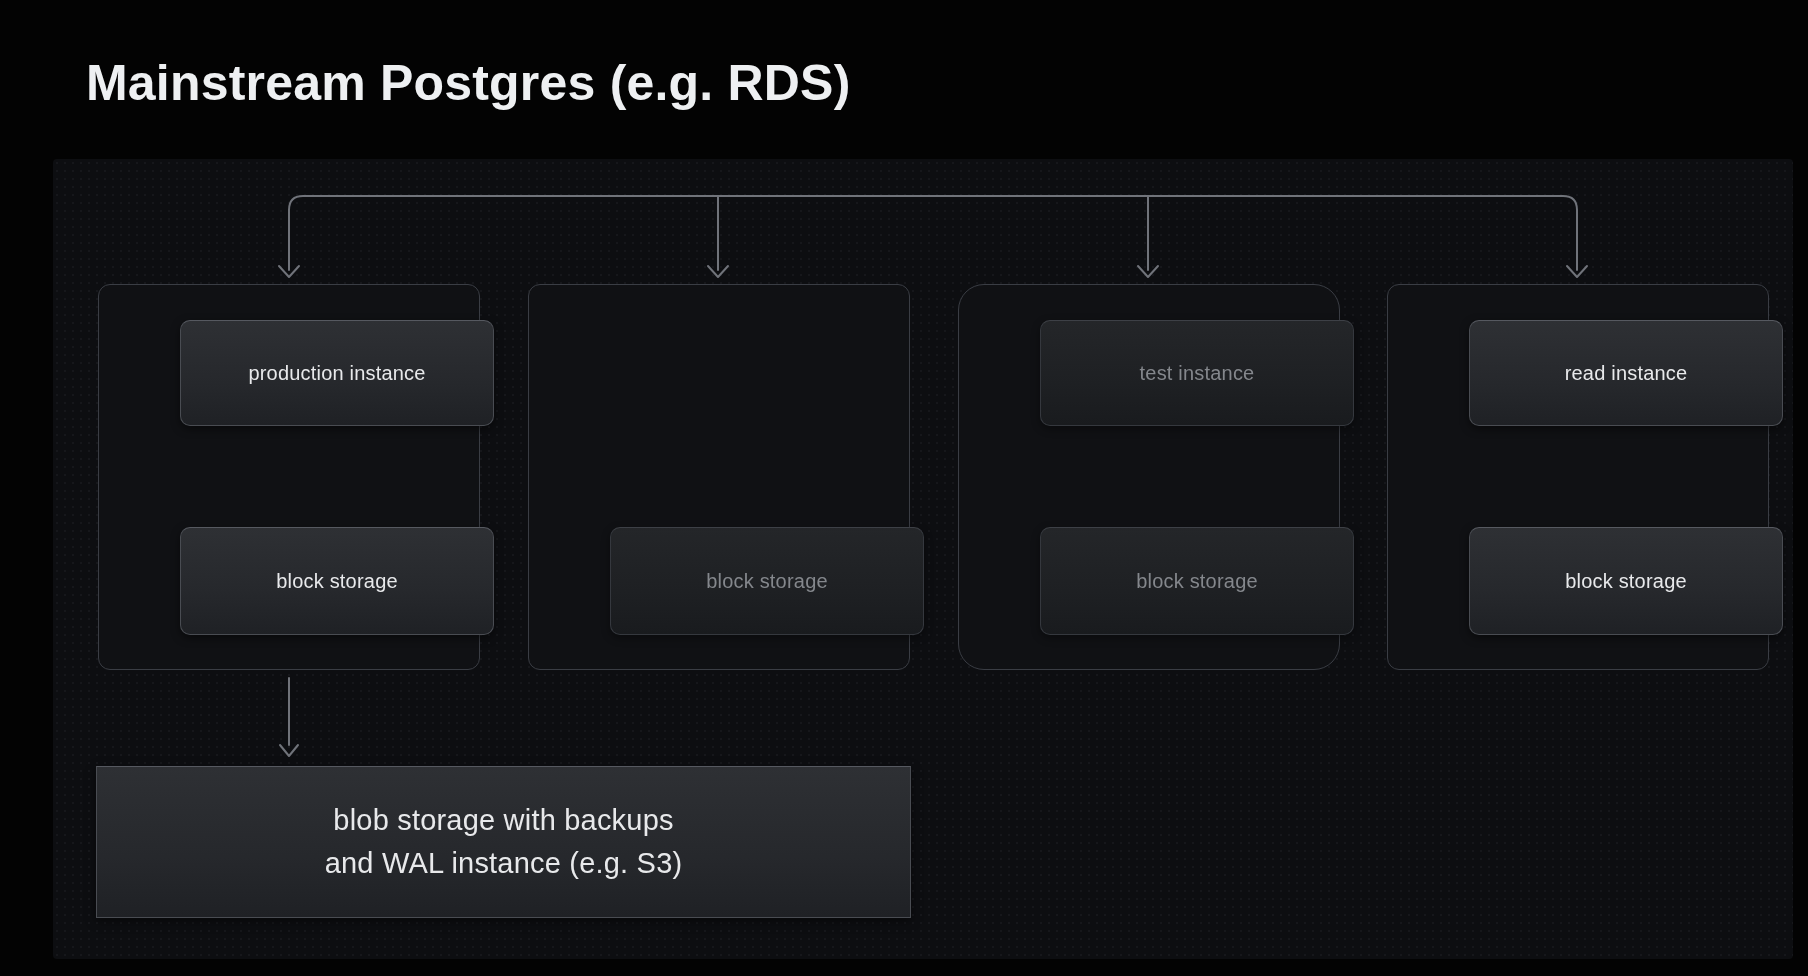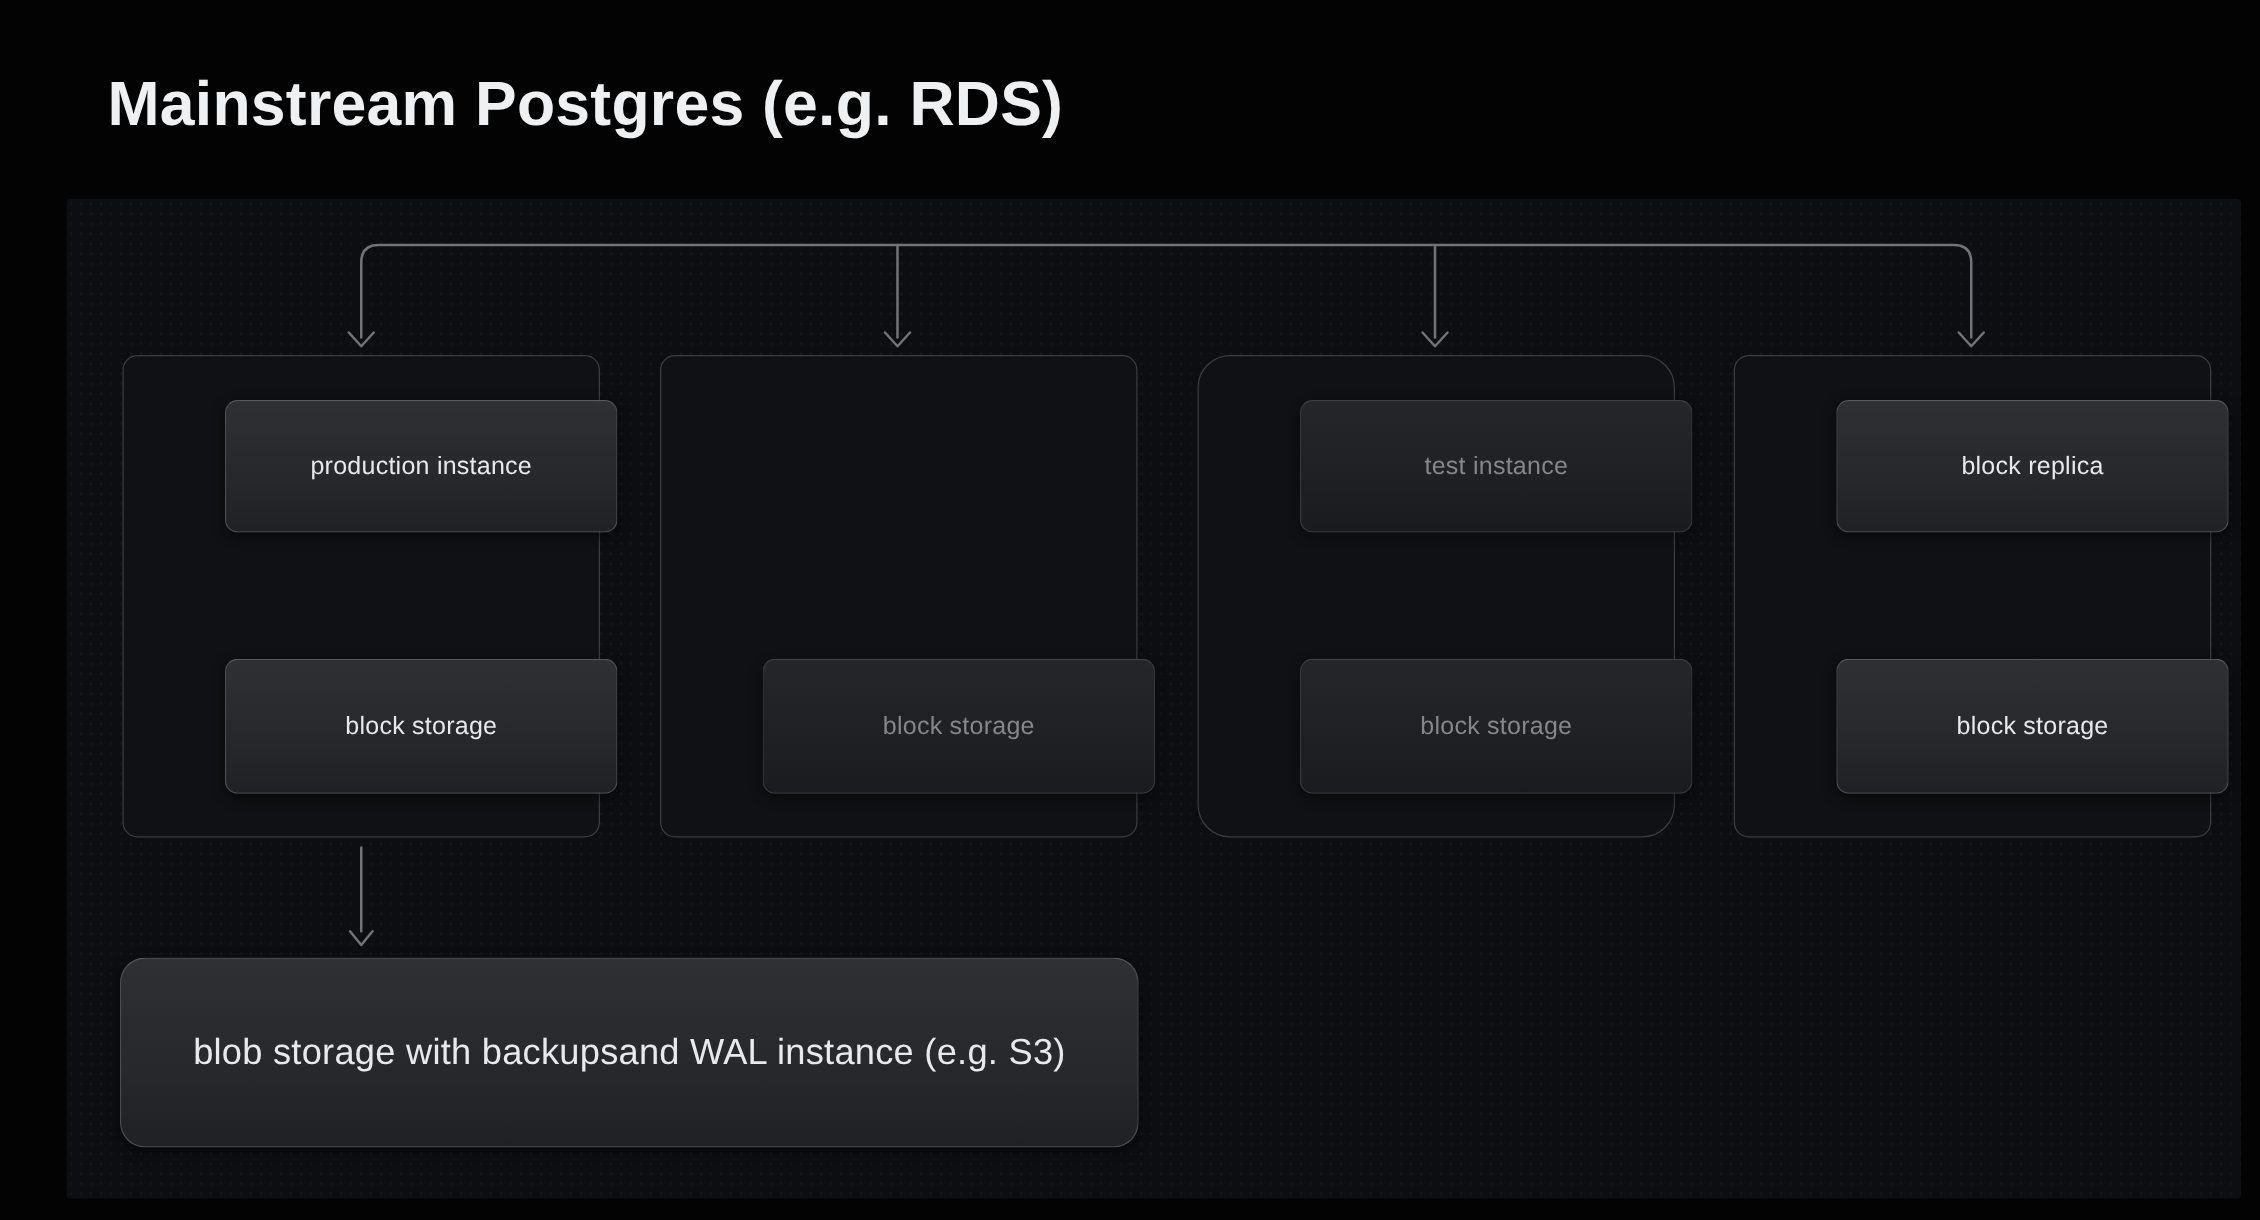--- a/index.html
+++ b/index.html
@@ -77,23 +77,23 @@
     border-top-color: #3d4046;
     color: var(--node-text-dim, #84878c);
     box-shadow: 0 3px 9px rgba(0,0,0,0.4);
   }
   .blob {
     position: absolute;
     left: 96px;
     top: 766px;
     width: 813px;
     height: 150px;
-    border-radius: 20px;
+    border-radius: 0;
     display: flex;
-    flex-direction: row;
+    flex-direction: column;
     align-items: center;
     justify-content: center;
     text-align: center;
     font-size: 29px;
     line-height: 43px;
     letter-spacing: 0.2px;
   }
   svg.connectors {
     position: absolute;
     left: 0;
@@ -174,21 +174,21 @@
     <div class="node instance">
       <span>test instance</span>
     </div>
     <div class="node storage">
       <span>block storage</span>
     </div>
   </div>
 
   <div class="group g4" data-emphasis="bright">
     <div class="node instance">
-      <span>block replica</span>
+      <span>read instance</span>
     </div>
     <div class="node storage">
       <span>block storage</span>
     </div>
   </div>
 
   <div class="blob">
     <div>blob storage with backups</div>
     <div>and WAL instance (e.g. S3)</div>
   </div>

